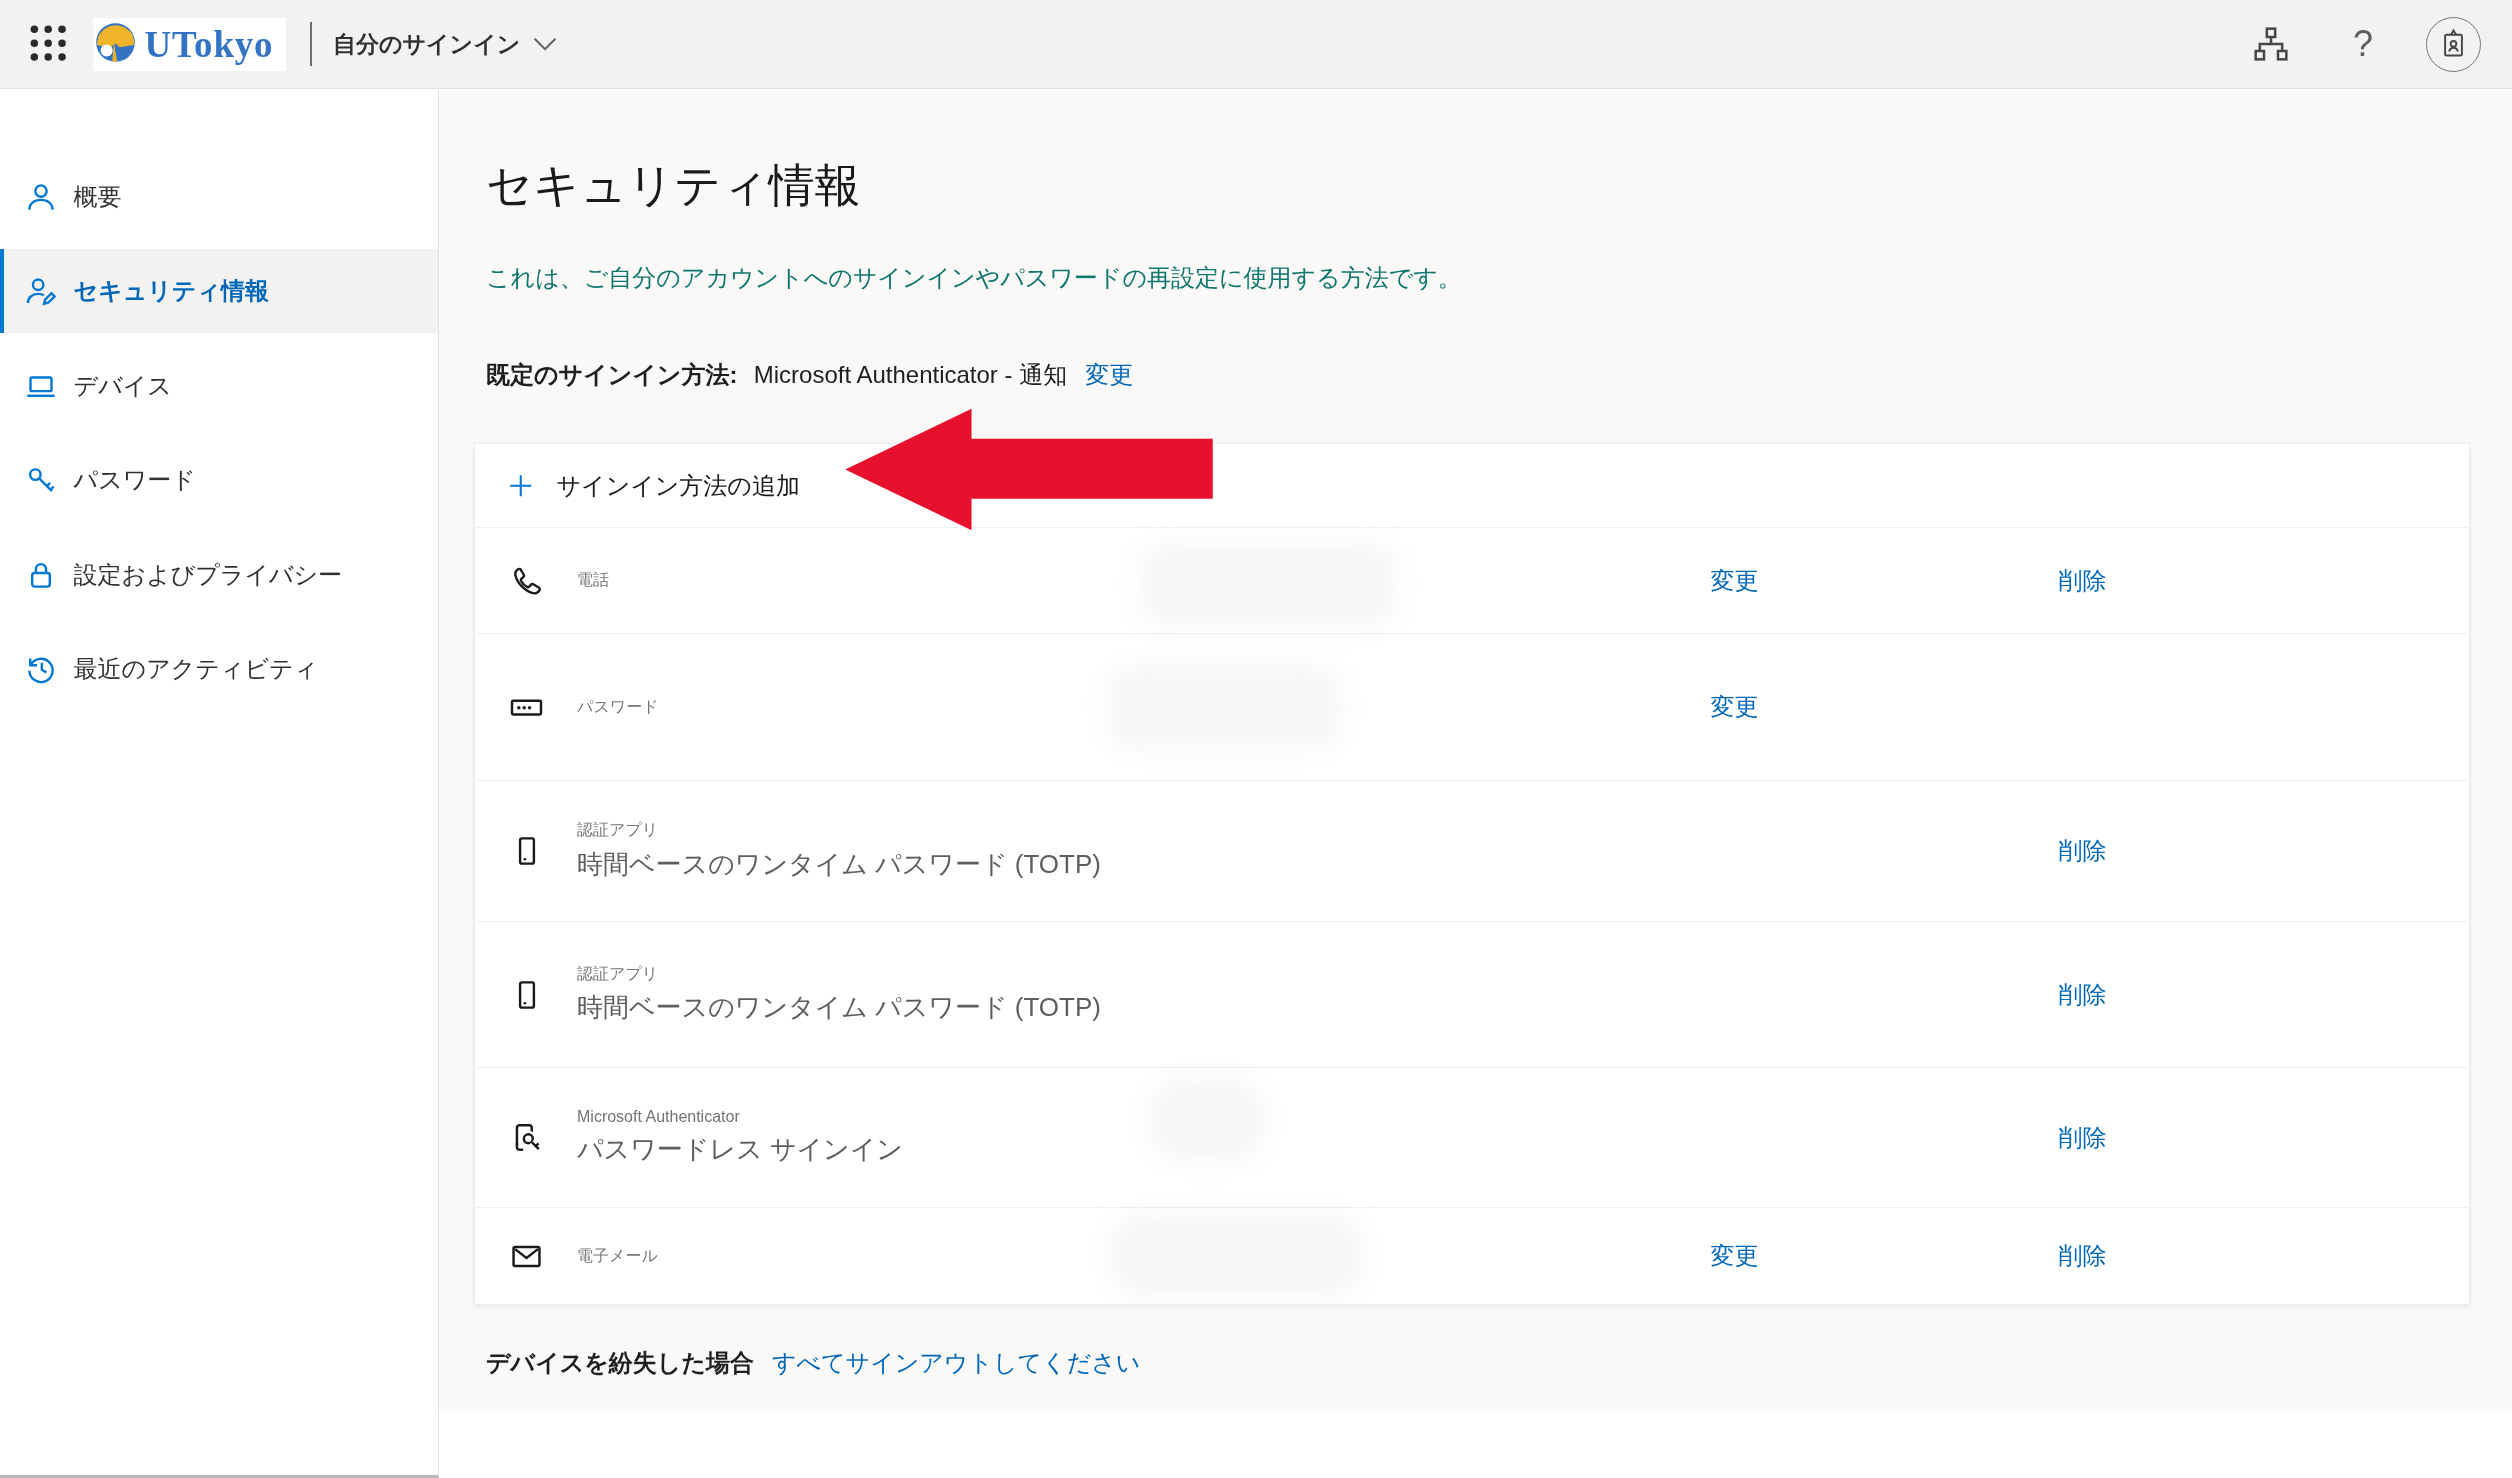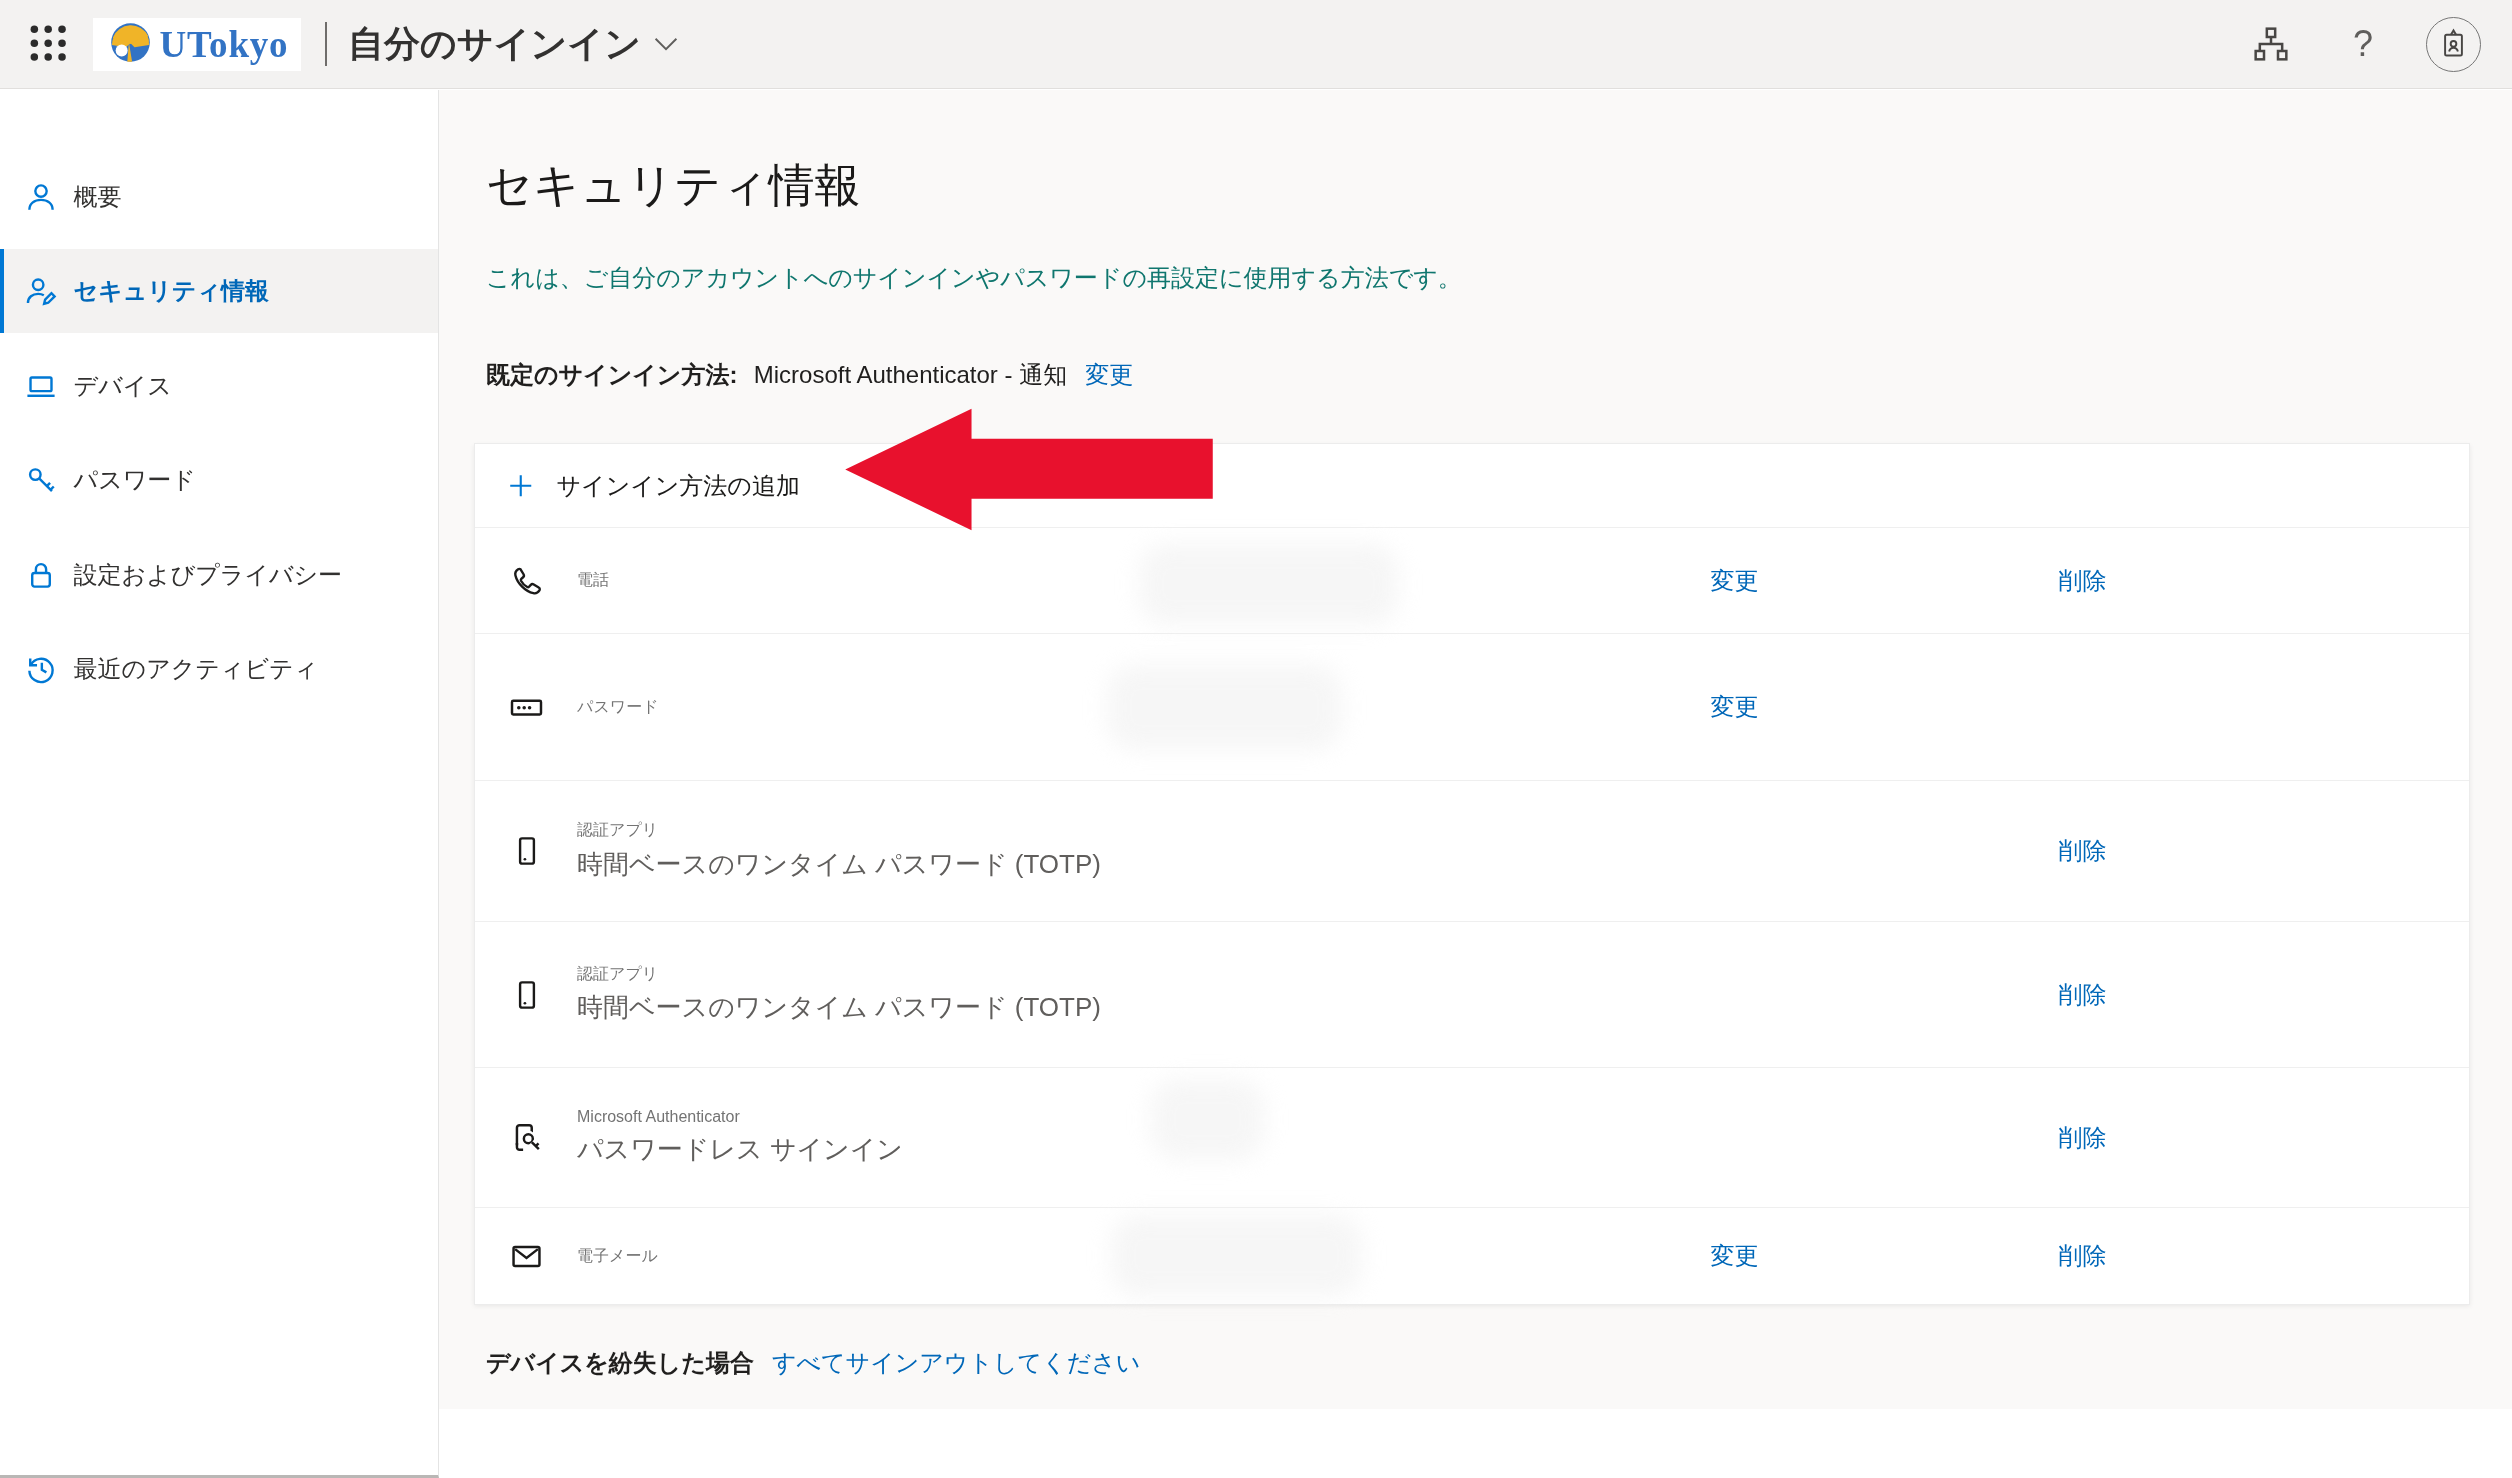--- a/index.html
+++ b/index.html
@@ -3,24 +3,24 @@
 <meta charset="utf-8">
 <style>
   html,body{margin:0;padding:0;background:#fff;}
   .screen{position:relative;width:2512px;height:1478px;overflow:hidden;
           font-family:"Liberation Sans",sans-serif;color:#201f1e;background:#fff;}
 
   
   .topbar{position:absolute;top:0;left:0;right:0;height:89px;background:#f3f2f1;
           border-bottom:0.8px solid #e1dfdd;display:flex;align-items:center;box-sizing:border-box;}
   .waffle{width:52px;height:52px;margin-left:23px;display:flex;align-items:center;justify-content:center;cursor:pointer;}
-  .logo-box{background:#fff;height:53px;margin-left:18px;padding:0 13px 0 15px;display:flex;align-items:center;cursor:pointer;}
+  .logo-box{background:#fff;height:53px;margin-left:18px;padding:0 13px 0 0;display:flex;align-items:center;cursor:pointer;}
   .logo-text{font-family:"Liberation Serif",serif;font-size:37px;font-weight:600;color:#3273c4;margin-left:6.5px;letter-spacing:0.8px;}
   .tb-divider{width:1.6px;height:44px;background:#6f6d6b;margin:0 21px 0 24px;}
-  .app-title{font-size:36px;font-weight:700;color:#323130;text-align:right;}
+  .app-title{font-size:23px;font-weight:700;color:#323130;text-align:right;}
   .tb-chevron{margin-left:13px;display:flex;align-items:center;cursor:pointer;}
   .tb-right{margin-left:auto;display:flex;align-items:center;margin-right:31px;}
   .tb-icon{display:flex;align-items:center;justify-content:center;cursor:pointer;}
   .tb-org{margin-right:62px;}
   .tb-help{font-size:36px;color:#5f5e5c;margin-right:53px;font-weight:400;}
   .avatar{width:53px;height:53px;border:1.6px solid #767676;border-radius:50%;
           display:flex;align-items:center;justify-content:center;background:#f3f2f1;}
 
   
   .sidebar{position:absolute;top:90px;left:0;width:439px;bottom:0;background:#fff;

